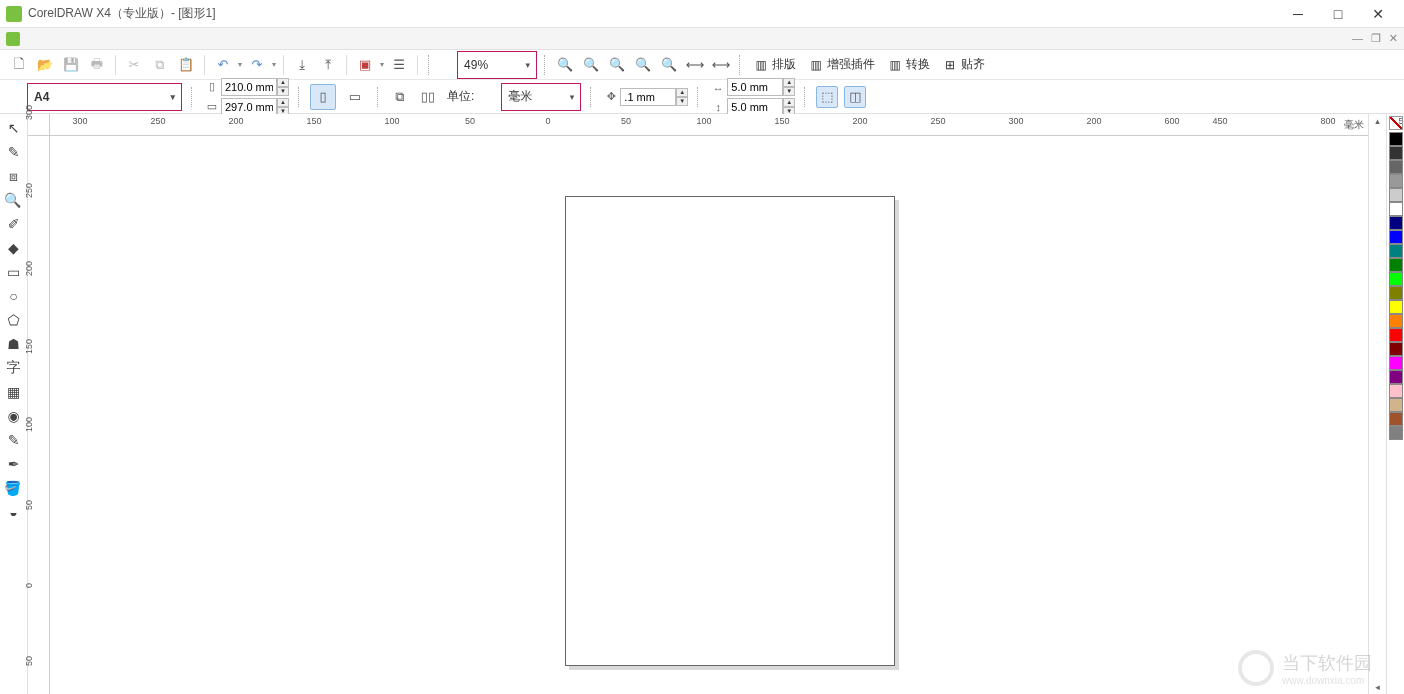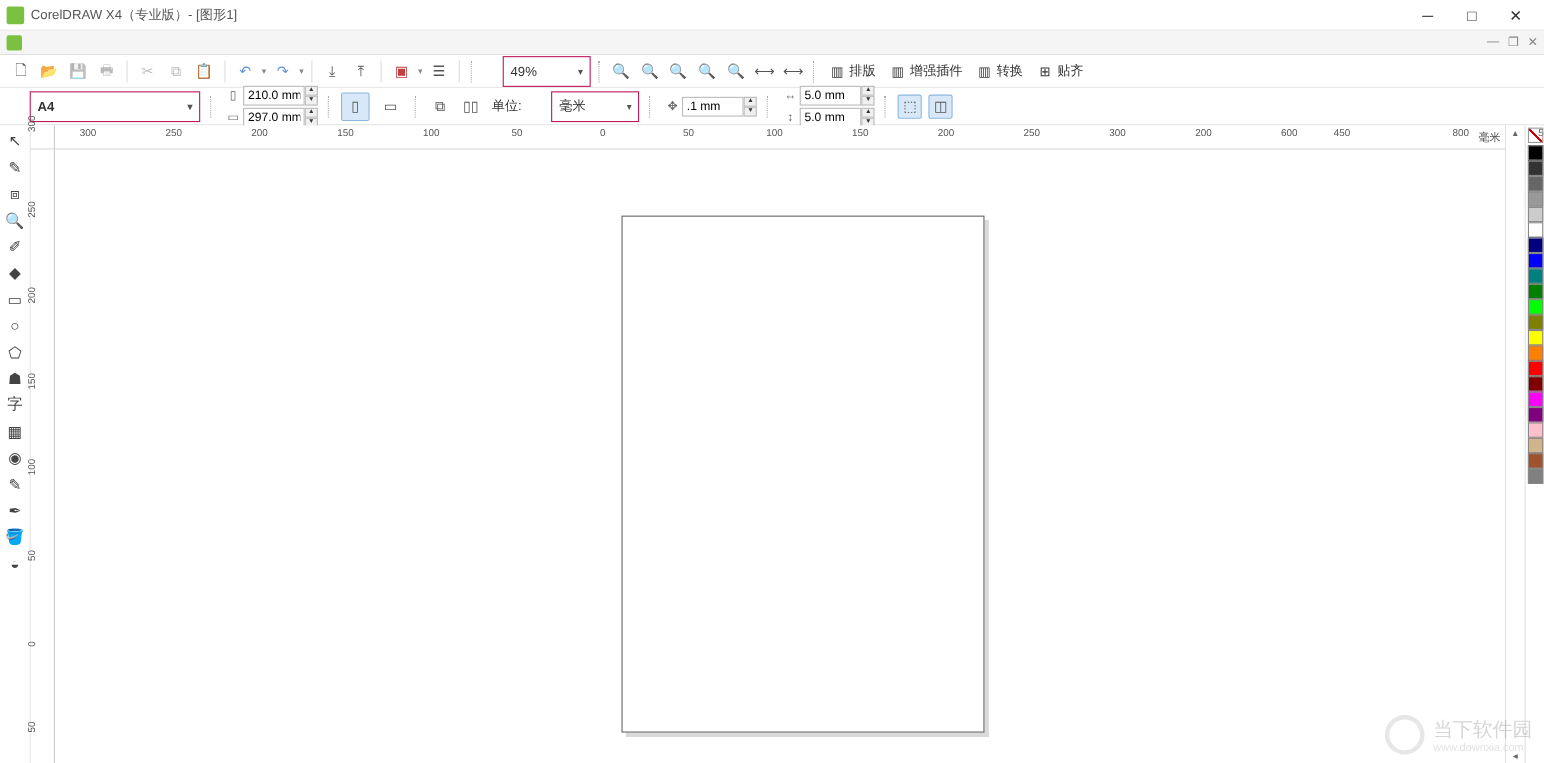--- a/index.html
+++ b/index.html
@@ -60,21 +60,21 @@
   .right-strip { width: 18px; background: #fff; border-left: 1px solid #e0e0e0; display: flex; flex-direction: column; align-items: center; }
   .right-strip .arrow { height: 14px; font-size: 9px; color: #666; display:flex;align-items:center; }
   
   .palette { width: 18px; background: #fff; border-left: 1px solid #e0e0e0; display: flex; flex-direction: column; align-items: center; padding-top: 2px; }
   .palette .nocolor { width: 14px; height: 14px; border: 1px solid #999; position: relative; margin-bottom: 2px; }
   .palette .nocolor::after { content:''; position:absolute; left:0; top:0; right:0; bottom:0; background: linear-gradient(to top right, transparent 45%, #c00 45%, #c00 55%, transparent 55%); }
   .swatch { width: 14px; height: 14px; border: 1px solid #888; margin-bottom: 0; }
   .hruler-num { position: absolute; top: 2px; font-size: 9px; transform: translateX(-50%); }
   .vruler-num { position: absolute; left: 1px; font-size: 9px; transform: translateY(-50%) rotate(-90deg); transform-origin: left center; }
   
-  .watermark { position: absolute; right: 11px; bottom: 8px; display: flex; align-items: center; gap: 8px; opacity: 0.35; pointer-events: none; }
+  .watermark { position: absolute; right: 32px; bottom: 8px; display: flex; align-items: center; gap: 8px; opacity: 0.35; pointer-events: none; }
   .watermark .wm-logo { width: 36px; height: 36px; border-radius: 50%; border: 4px solid #bbb; }
   .watermark .wm-text { font-size: 18px; color: #888; }
   .watermark .wm-sub { font-size: 10px; color: #aaa; display:block; }
 </style>
 </head>
 <body>
 
 <div class="titlebar">
   <div class="app-icon"></div>
   <div class="title">CorelDRAW X4（专业版）- [图形1]</div>

